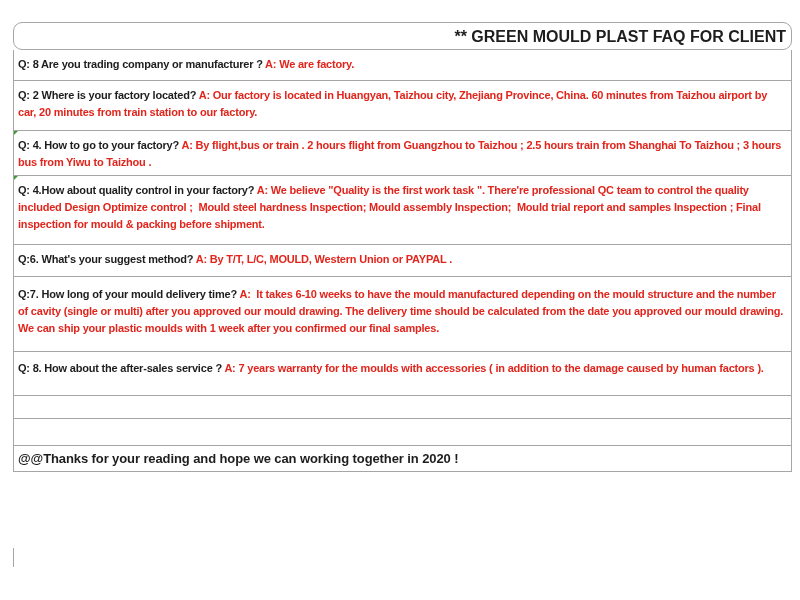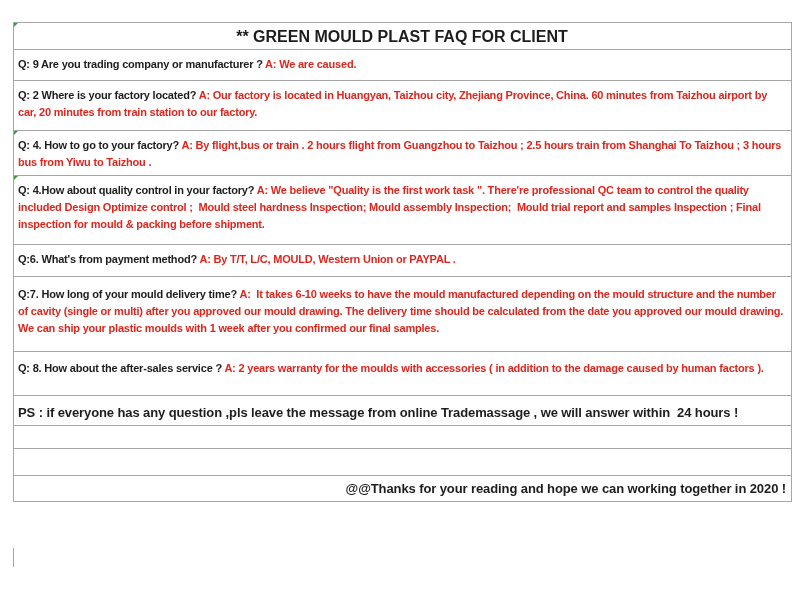--- a/index.html
+++ b/index.html
@@ -14,46 +14,45 @@
   .row{
     box-sizing:border-box;position:relative;background:#ffffff;
     border-left:1px solid var(--grid);border-right:1px solid var(--grid);
     border-bottom:1px solid var(--grid);
     overflow:hidden;
     padding:6px 5px 0 4px;
     font-size:11px;line-height:17px;letter-spacing:-0.2px;
     color:var(--qcol);
   }
   .row:first-child{border-top:1px solid var(--grid);}
-  .row.center{text-align:center;}
+  .row.center{text-align:right;border-radius:9px;}
   .row.title{font-size:16px;line-height:20px;padding-top:4px;letter-spacing:0;}
   .row.big{font-size:13px;line-height:17px;letter-spacing:-0.1px;}
   .row.marker::before{
     content:"";position:absolute;left:0;top:0;width:0;height:0;
     border-top:4px solid var(--mark);border-right:4px solid transparent;
   }
   .row span{white-space:pre-wrap;}
   .qst{color:var(--qcol);}
   .ans{color:var(--acol);}
   .und{text-underline-offset:2px;}
   .edge-stub{
     position:absolute;left:13px;top:548px;width:1px;height:19px;
     background:var(--grid);
   }
 </style>
 </head>
 <body style="background: rgb(255, 255, 255);">
 
 <div class="sheet">
     <div class="row title marker center" style="height: 28px;"><span class="qst">** GREEN MOULD PLAST FAQ FOR CLIENT</span></div>
-    <div class="row body" style="height: 31px;"><span class="qst">Q: 9 Are you trading company or manufacturer ? </span><span class="ans">A: We are caused.</span></div>
+    <div class="row body" style="height: 31px;"><span class="qst">Q: 8 Are you trading company or manufacturer ? </span><span class="ans">A: We are factory.</span></div>
     <div class="row body" style="height: 50px;"><span class="qst">Q: 2 Where is your factory located? </span><span class="ans">A: Our factory is located in Huangyan, Taizhou city, Zhejiang Province, China. </span><span class="ans und">60</span><span class="ans"> minutes from Taizhou airport by car, </span><span class="ans und">20</span><span class="ans"> minutes from train station to our factory.</span></div>
     <div class="row body marker" style="height: 45px;"><span class="qst">Q: 4. How to go to your factory? </span><span class="ans">A: By flight,bus or train . 2 hours flight from Guangzhou to Taizhou ; 2.5 hours train from Shanghai To Taizhou ; 3 hours bus from Yiwu to Taizhou .</span></div>
     <div class="row body marker" style="height: 69px;"><span class="qst">Q: 4.How about quality control in your factory? </span><span class="ans">A: We believe "Quality is the first work task ". There're professional QC team to control the quality included Design Optimize control ;  Mould steel hardness Inspection; Mould assembly Inspection;  Mould trial report and samples Inspection ; Final inspection for mould &amp; packing before shipment.</span></div>
-    <div class="row body" style="height: 32px;"><span class="qst">Q:6. What's from payment method? </span><span class="ans">A: By T/T, L/C, MOULD, Western Union or PAYPAL .</span></div>
+    <div class="row body" style="height: 32px;"><span class="qst">Q:6. What's your suggest method? </span><span class="ans">A: By T/T, L/C, MOULD, Western Union or PAYPAL .</span></div>
     <div class="row body" style="height: 75px; padding-top: 9px;"><span class="qst">Q:7. How long of your mould delivery time? </span><span class="ans">A:  It takes 6-10 weeks to have the mould manufactured depending on the mould structure and the number of cavity (single or multi) after you approved our mould drawing. The delivery time should be calculated from the date you approved our mould drawing. We can ship your plastic moulds with 1 week after you confirmed our final samples.</span></div>
-    <div class="row body" style="height: 44px; padding-top: 8px;"><span class="qst">Q: 8. How about the after-sales service ? </span><span class="ans">A: 2 years warranty for the moulds with accessories ( in addition to the damage caused by human factors ).</span></div>
-    <div class="row big" style="height: 30px; padding-top: 8px;"><span class="qst">PS : if everyone has any question ,pls leave the message from online Trademassage , we will answer within  24 hours !</span></div>
+    <div class="row body" style="height: 44px; padding-top: 8px;"><span class="qst">Q: 8. How about the after-sales service ? </span><span class="ans">A: 7 years warranty for the moulds with accessories ( in addition to the damage caused by human factors ).</span></div>
     <div class="row body" style="height: 23px;"></div>
     <div class="row body" style="height: 27px;"></div>
-    <div class="row big" style="height: 26px; padding-top: 4px; text-align: right;"><span class="qst">@@Thanks for your reading and hope we can working together in 2020 !</span></div>
+    <div class="row big" style="height: 26px; padding-top: 4px;"><span class="qst">@@Thanks for your reading and hope we can working together in 2020 !</span></div>
   </div>
 <div class="edge-stub"></div>
 
 </body></html>

